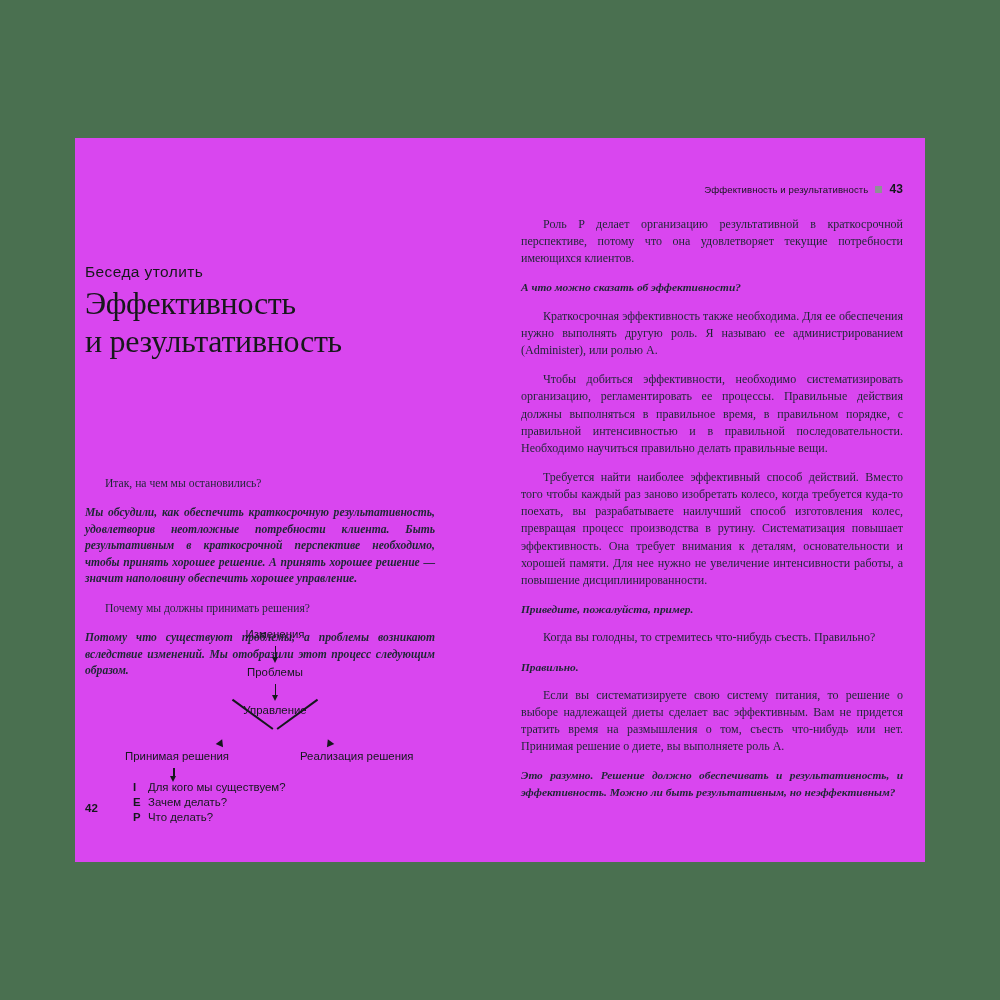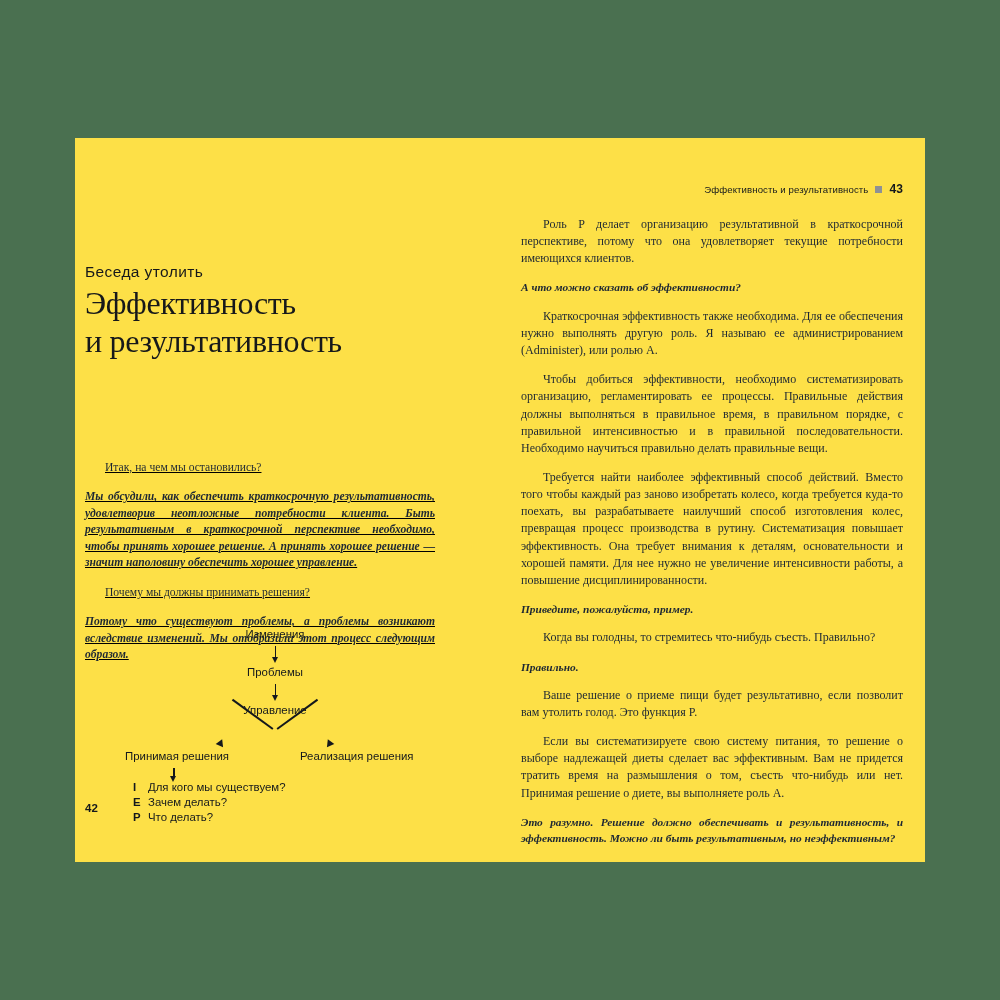--- a/index.html
+++ b/index.html
@@ -21,21 +21,21 @@
     width: 850px;
     height: 724px;
     background: #ffffff;
     display: flex;
   }
 
   .page {
     position: relative;
     height: 100%;
     box-sizing: border-box;
-    background: #fde047;
+    background: #d946ef;
   }
   .page-left  { width: 425px; }
   .page-right { width: 425px; }
 
   .gutter {
     position: absolute;
     left: 425px;
     top: 0;
     width: 2px;
     height: 100%;
@@ -61,23 +61,22 @@
     font-size: 32px;
     line-height: 1.18;
     letter-spacing: -0.3px;
     color: #16181a;
     white-space: pre-line;
   }
 
   .body-block {
     position: absolute;
     left: 10px;
-    top: 322px;
+    top: 338px;
     width: 350px;
-    text-decoration: underline;
   }
   p.q {
     margin: 0 0 13px 0;
     text-indent: 20px;
     font-size: 11.6px;
     line-height: 1.42;
     color: #1d2733;
     text-align: justify;
   }
   p.a {
@@ -267,20 +266,19 @@
 
     <div class="right-body">
       <p class="q">Роль P делает организацию результативной в краткосрочной перспективе, потому что она удовлетворяет текущие потребности имеющихся клиентов.</p>
       <p class="a">А что можно сказать об эффективности?</p>
       <p class="q">Краткосрочная эффективность также необходима. Для ее обеспечения нужно выполнять другую роль. Я называю ее администрированием (Administer), или ролью A.</p>
       <p class="q">Чтобы добиться эффективности, необходимо систематизировать организацию, регламентировать ее процессы. Правильные действия должны выполняться в правильное время, в правильном порядке, с правильной интенсивностью и в правильной последовательности. Необходимо научиться правильно делать правильные вещи.</p>
       <p class="q">Требуется найти наиболее эффективный способ действий. Вместо того чтобы каждый раз заново изобретать колесо, когда требуется куда-то поехать, вы разрабатываете наилучший способ изготовления колес, превращая процесс производства в рутину. Систематизация повышает эффективность. Она требует внимания к деталям, основательности и хорошей памяти. Для нее нужно не увеличение интенсивности работы, а повышение дисциплинированности.</p>
       <p class="a">Приведите, пожалуйста, пример.</p>
       <p class="q">Когда вы голодны, то стремитесь что-нибудь съесть. Правильно?</p>
       <p class="a">Правильно.</p>
-      <p class="q">Ваше решение о приеме пищи будет результативно, если позволит вам утолить голод. Это функция P.</p>
       <p class="q">Если вы систематизируете свою систему питания, то решение о выборе надлежащей диеты сделает вас эффективным. Вам не придется тратить время на размышления о том, съесть что-нибудь или нет. Принимая решение о диете, вы выполняете роль A.</p>
       <p class="a">Это разумно. Решение должно обеспечивать и результативность, и эффективность. Можно ли быть результативным, но неэффективным?</p>
     </div>
 
   </div>
 
 </div>
 
 </body></html>

